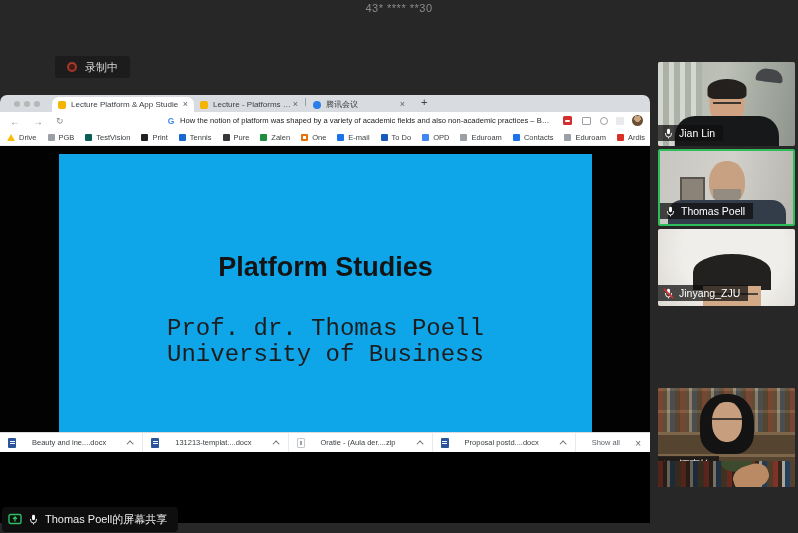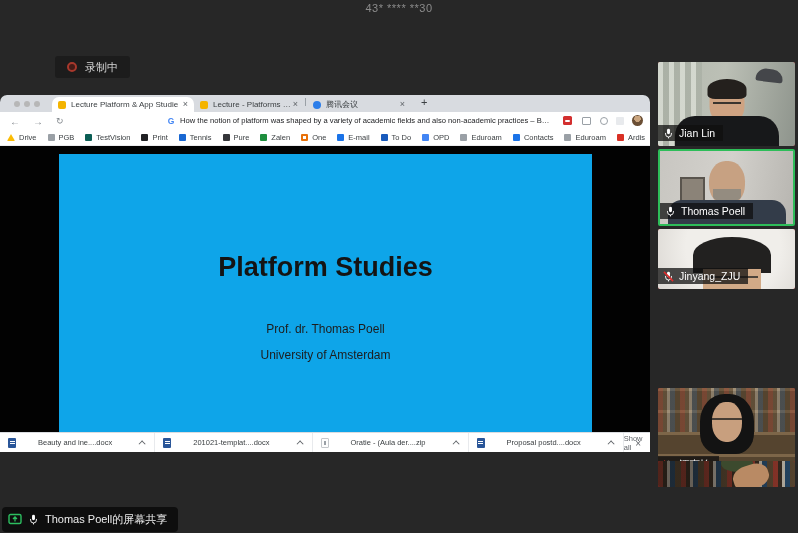--- a/index.html
+++ b/index.html
@@ -11,21 +11,21 @@
   .top-id { position:absolute; top:2px; left:0; width:100%; text-align:center;
             font-size:11px; color:#8b8b8b; letter-spacing:.5px; }
 
   
   .rec-pill { position:absolute; left:55px; top:56px; height:22px; background:#1c1c1c;
               border-radius:3px; display:flex; align-items:center; gap:8px; padding:0 12px; }
   .rec-dot { width:10px; height:10px; border-radius:50%; border:2px solid #a8382c; background:#451b17; }
   .rec-label { font-size:11px; color:#d6d6d6; }
 
   
-  .browser { position:absolute; left:0; top:95px; width:650px; height:357px;
+  .browser { position:absolute; left:0; top:95px; width:650px; height:428px;
              border-radius:7px 7px 0 0; overflow:hidden; background:#000; }
 
   .tabbar { position:absolute; top:0; left:0; width:650px; height:17px; background:#d8dbe0;
             display:flex; align-items:flex-end; }
   .lights { display:flex; gap:4px; margin:0 12px 5px 14px; }
   .light { width:6px; height:6px; border-radius:50%; background:#b7b7b7; }
   .tab { height:15px; display:flex; align-items:center; font-size:8px; color:#3c4043;
          padding:0 6px; white-space:nowrap; overflow:hidden; }
   .tab.active { background:#fff; border-radius:7px 7px 0 0; width:142px; }
   .tab.t2 { width:110px; }
@@ -76,45 +76,45 @@
   .bi-opd { background:#4285f4; }
   .bi-eduroam1, .bi-eduroam2 { background:#9aa0a6; border-radius:50% 50% 0 50%; }
   .bi-contacts { background:#1a73e8; border-radius:50%; }
   .bi-ardis { background:#d93025; }
 
   .content { position:absolute; top:51px; left:0; width:650px; height:286px; background:#020202; }
   .slide { position:absolute; left:59px; top:8px; width:533px; height:286px; background:#0ea5e9; }
   .slide-title { position:absolute; top:98px; left:0; width:100%; text-align:center;
                  font-size:27px; font-weight:bold; color:#141414; }
   .slide-sub { position:absolute; top:162px; left:0; width:100%; text-align:center;
-               font-size:12px; color:#1d1d1d; line-height:26px; }
+               font-size:24px; color:#1d1d1d; line-height:26px;font-family:Liberation Mono, monospace; }
 
   .downloads { position:absolute; top:337px; left:0; width:650px; height:20px; background:#fff;
                border-top:1px solid #dadce0; display:flex; align-items:center; font-size:7.5px; color:#3c4043; }
-  .dl-chip { display:flex; align-items:center; height:100%; padding:0 8px; gap:22px;
+  .dl-chip { display:flex; align-items:center; height:100%; padding:0 8px; gap:16px;
              border-right:1px solid #e8eaed; white-space:nowrap; }
   .dl-ico { width:8px; height:10px; flex:none; position:relative; }
   .dl-docx { background:#2a5699; border-radius:1px; }
   .dl-docx::after { content:""; position:absolute; left:1.5px; top:3px; width:5px; height:1px;
                     background:#fff; box-shadow:0 2px 0 #fff; }
   .dl-zip { background:#fdfdfd; border:1px solid #c4c7cb; border-radius:1px; }
   .dl-zip::after { content:""; position:absolute; left:2.5px; top:2px; width:1.5px; height:4px; background:#9aa0a6; }
   .dl-caret { width:5px; height:5px; border-left:1.2px solid #5f6368; border-top:1.2px solid #5f6368;
               transform:rotate(45deg) translateY(2px); margin-left:7px; }
   .dl-showall { margin-left:auto; margin-right:30px; color:#5f6368; }
   .dl-close { position:absolute; right:9px; top:50%; transform:translateY(-50%);
               color:#5f6368; font-size:10px; }
   .dl-close::before { content:"\00D7"; }
 
   
   .tile { position:absolute; left:658px; width:137px; border-radius:2px; overflow:hidden; background:#b91c1c; }
   .tile.active-speaker { border:2px solid #2ebd59; }
   .t-1 { top:62px;  height:84px; }
   .t-2 { top:149px; height:77px; }
-  .t-3 { top:229px; height:60px; }
+  .t-3 { top:229px; height:77px; }
   .t-4 { top:309px; height:76px; }
   .t-5 { top:388px; height:91px; }
   .t-6 { top:461px; height:26px; }
   .scene { position:absolute; inset:0; }
   .nlabel { position:absolute; left:0; bottom:5px; background:rgba(15,15,15,.74); display:flex;
             align-items:center; gap:5px; padding:2px 8px 2px 5px; font-size:10.5px; color:#fff;
             max-width:96%; white-space:nowrap; overflow:hidden; }
   .mic { width:11px; height:11px; flex:none; }
 
   
@@ -303,34 +303,34 @@
           <span>Ardis</span>
         </span>
 
     </div>
 
     <div class="content">
       <div class="slide">
         <div class="slide-title">Platform Studies</div>
         <div class="slide-sub">
           <div>Prof. dr. Thomas Poell</div>
-          <div>University of Amsterdam</div>
+          <div>University of Business</div>
         </div>
       </div>
     </div>
 
     <div class="downloads">
       <div class="dl-chip">
         <span class="dl-ico dl-docx"></span>
         <span>Beauty and ine....docx</span>
         <span class="dl-caret"></span>
       </div>
       <div class="dl-chip">
         <span class="dl-ico dl-docx"></span>
-        <span>201021-templat....docx</span>
+        <span>131213-templat....docx</span>
         <span class="dl-caret"></span>
       </div>
       <div class="dl-chip">
         <span class="dl-ico dl-zip"></span>
         <span>Oratie - (Aula der....zip</span>
         <span class="dl-caret"></span>
       </div>
       <div class="dl-chip">
         <span class="dl-ico dl-docx"></span>
         <span>Proposal postd....docx</span>

